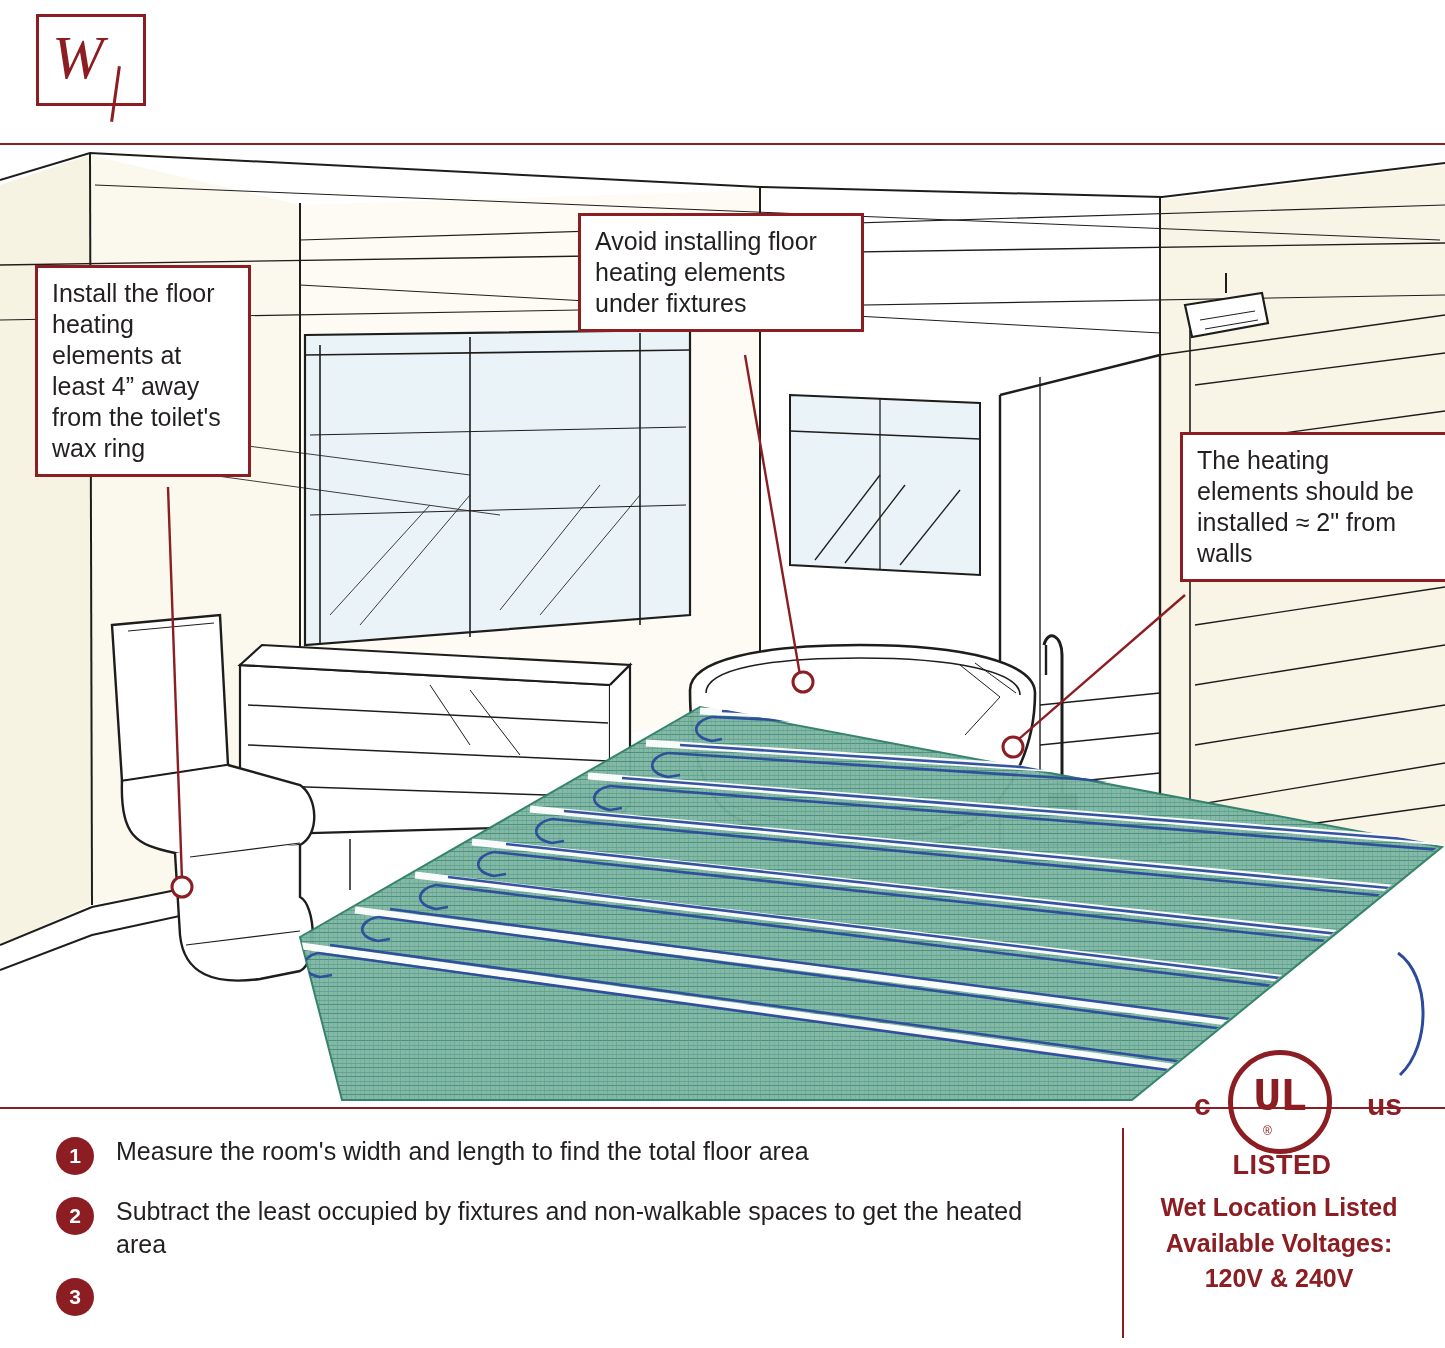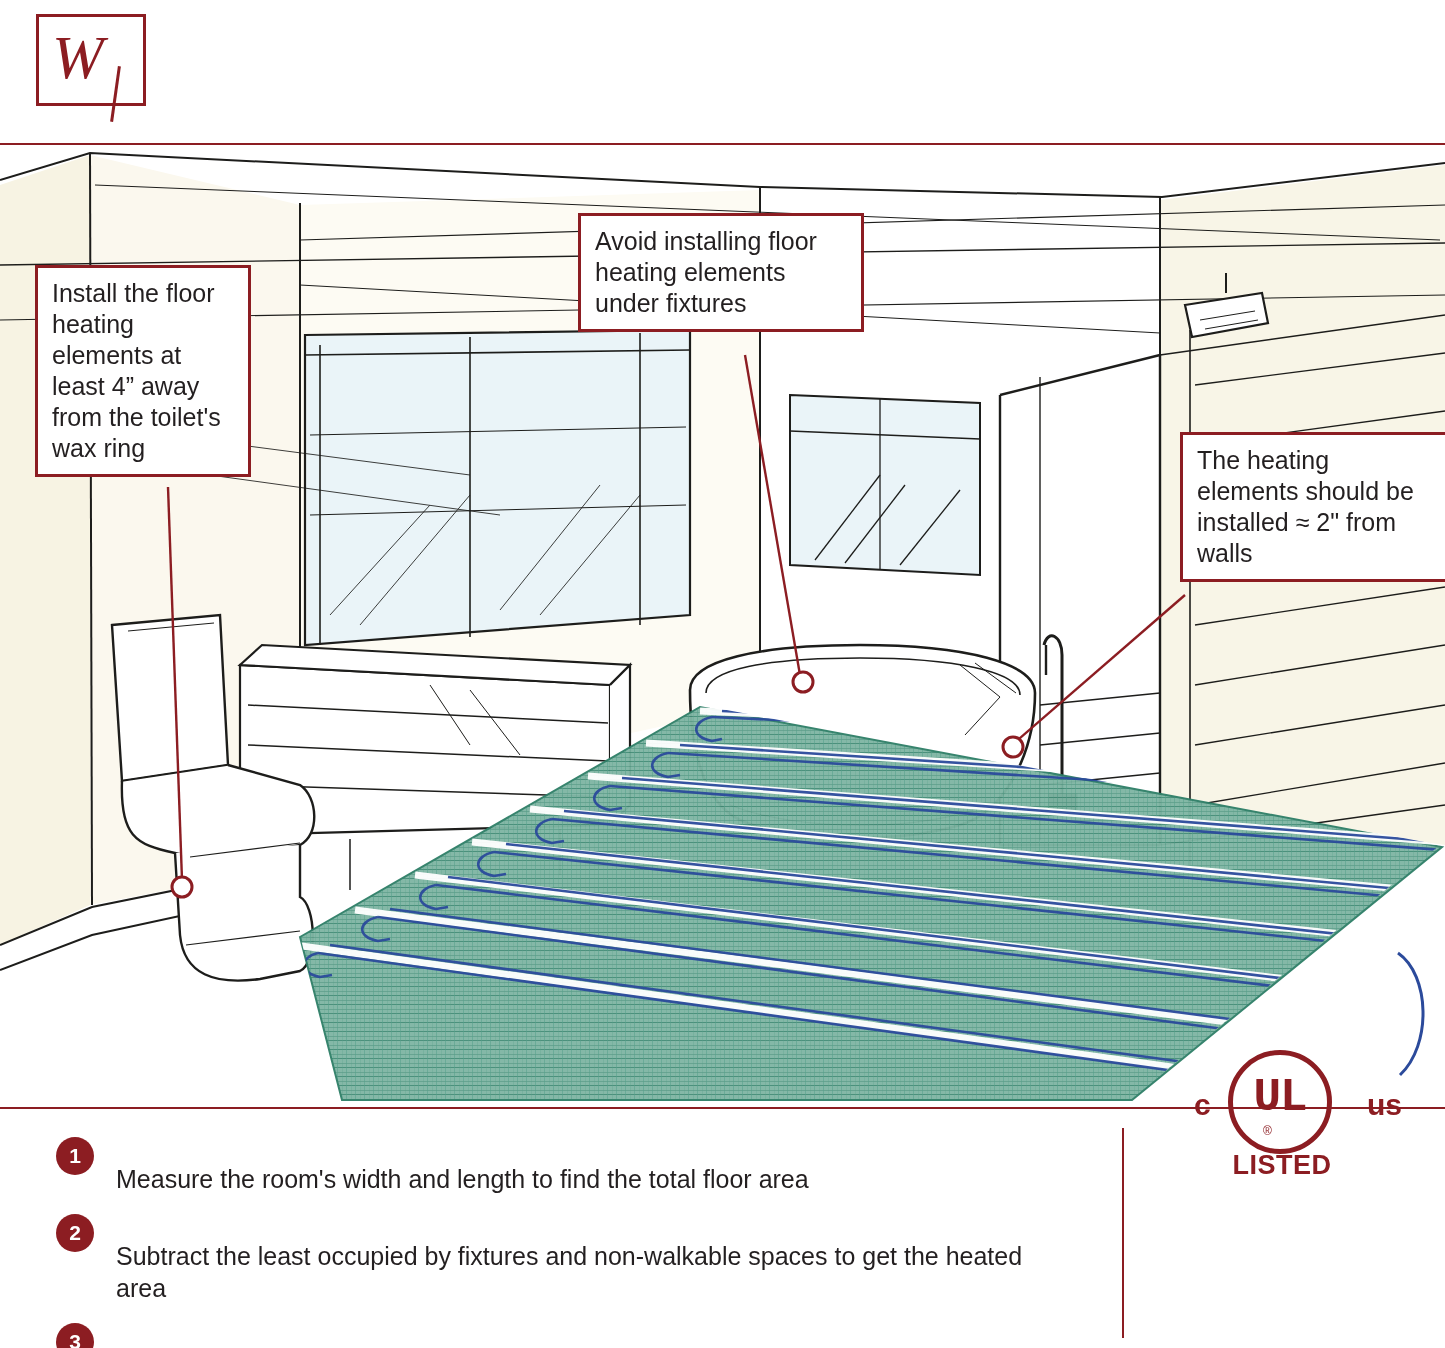--- a/index.html
+++ b/index.html
@@ -153,21 +153,20 @@
     align-items: center;
     justify-content: center;
     margin-right: 22px;
     margin-top: 2px;
   }
   .step-text {
     font-size: 25px;
     line-height: 1.3;
     color: #231f20;
     max-width: 960px;
-    margin-top: 28px;
   }
 
   
   .ul-block {
     position: absolute;
     left: 1150px;
     top: 1050px;
     width: 280px;
     text-align: center;
   }
@@ -509,14 +508,19 @@
     <div class="ul-mark">
       <div class="ul-circle"></div>
       <div class="ul-letters">UL</div>
       <div class="ul-reg">®</div>
       <div class="ul-c">c</div>
       <div class="ul-us">us</div>
       <div class="ul-listed">LISTED</div>
     </div>
   </div>
 
+  <div class="ul-info">
+    <div>Wet Location Listed</div>
+    <div>Available Voltages:</div>
+    <div>120V &amp; 240V</div>
+  </div>
 
 </div>
 
 </body></html>

